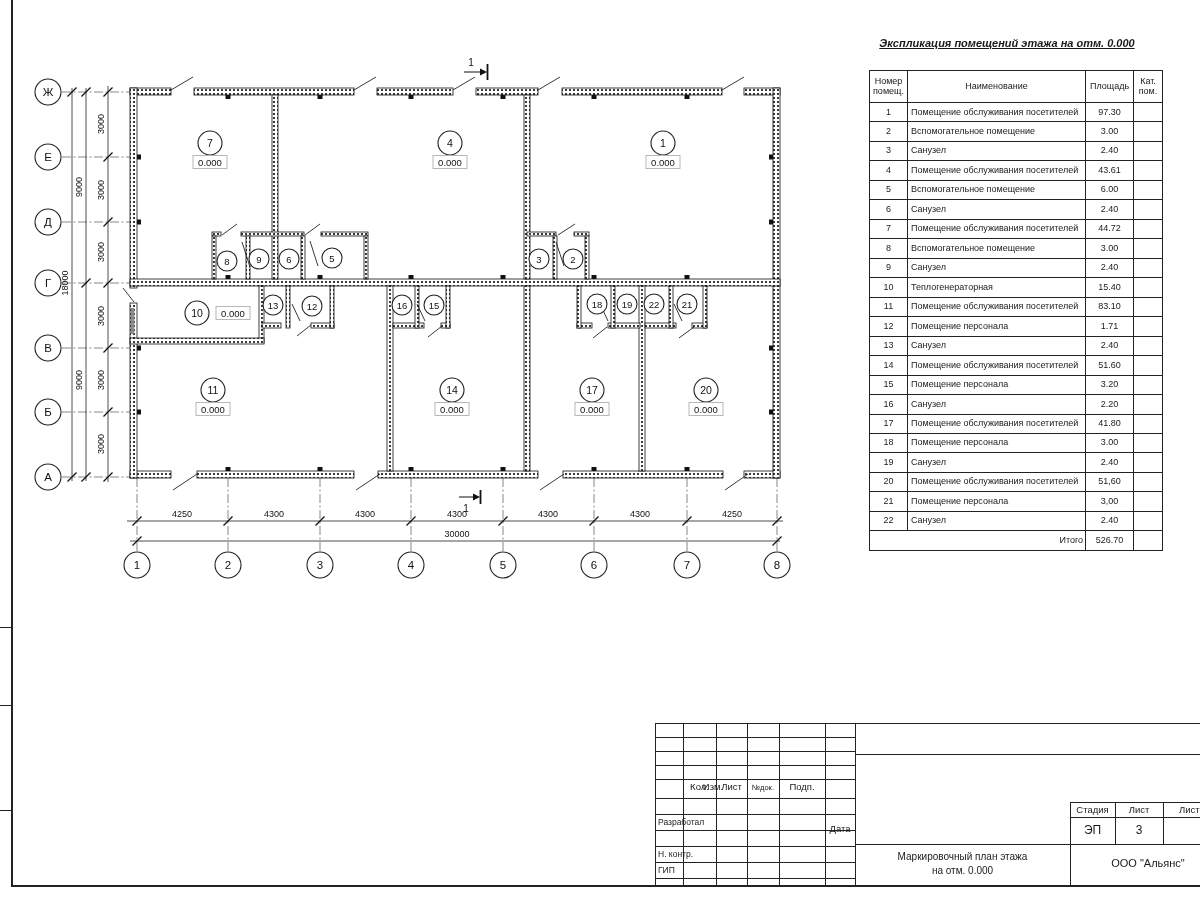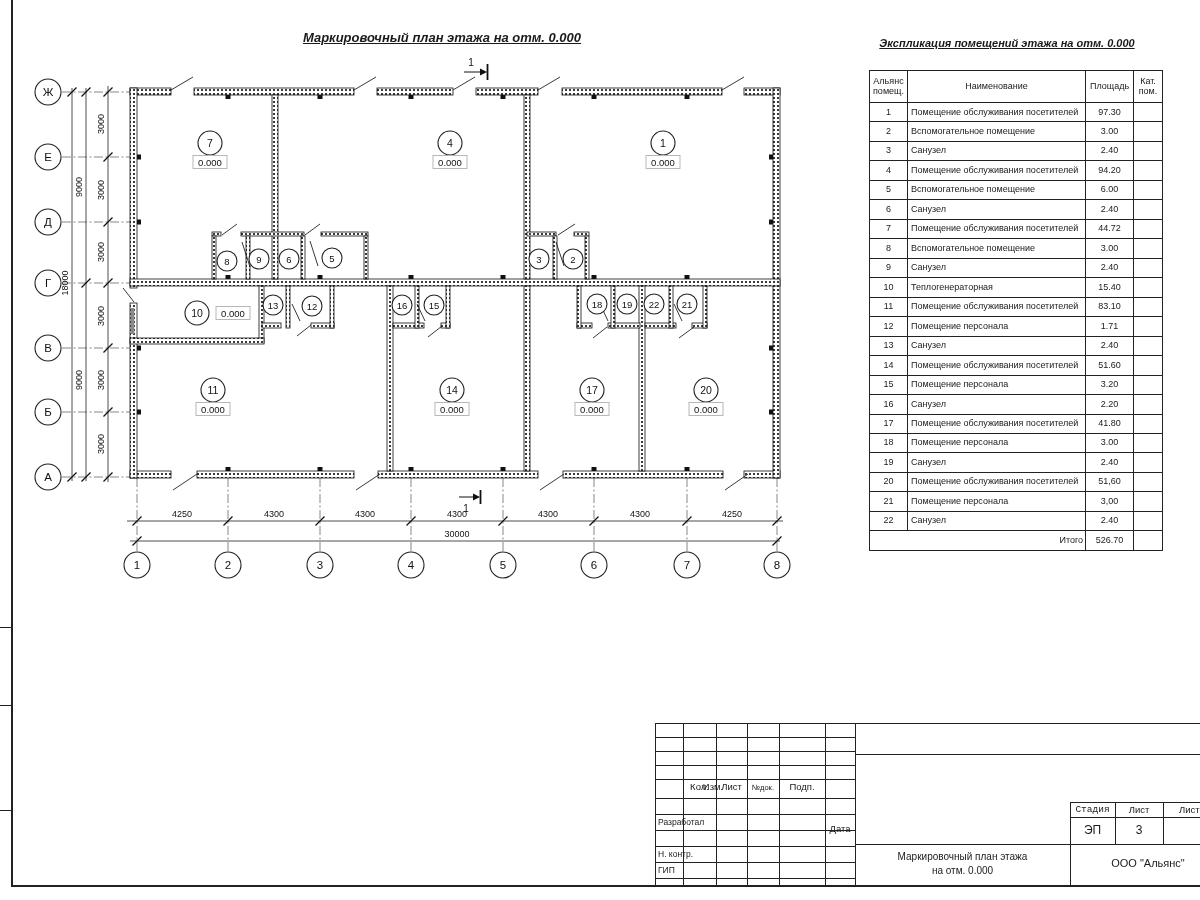--- a/index.html
+++ b/index.html
@@ -30,21 +30,20 @@
 <body>
 
 <div id="sheet">
 
   <div class="frame" style="left:11px;top:0;width:1.5px;height:886px;"></div>
   <div class="frame" style="left:11px;top:885px;width:1189px;height:1.5px;"></div>
   <div class="frame" style="left:0;top:627px;width:11px;height:1.2px;"></div>
   <div class="frame" style="left:0;top:705px;width:11px;height:1.2px;"></div>
   <div class="frame" style="left:0;top:810px;width:11px;height:1.2px;"></div>
 
-  <div id="plan-title" class="abs title">Маркировочный план этажа на отм. 0.000</div>
   <div id="table-title" class="abs title">Экспликация помещений этажа на отм. 0.000</div>
 
   <svg class="abs" style="left:0;top:0;" width="1200" height="620" viewBox="0 0 1200 620">
     <defs>
       <pattern id="wallhatch" width="4" height="4" patternUnits="userSpaceOnUse">
         <rect width="4" height="4" fill="#ffffff"></rect>
         <rect x="1" y="1" width="2" height="2" fill="#3a3a3a"></rect>
       </pattern>
     </defs>
     <g id="g-ext">
@@ -315,21 +314,21 @@
         <polygon points="473,493.5 473,500.5 480,497" fill="#111"></polygon>
         <line x1="480.5" y1="490" x2="480.5" y2="504" stroke="#111" stroke-width="1.8"></line>
         <text x="466" y="512" font-size="10" text-anchor="middle" fill="#111">1</text>
       </g>
   </svg>
 
   <div id="schedule" class="abs">
     <table class="sched">
       <thead>
         <tr>
-          <th style="width:33px">Альянс помещ.</th>
+          <th style="width:33px">Номер помещ.</th>
           <th style="width:173px">Наименование</th>
           <th style="width:43px">Площадь</th>
           <th style="width:24px">Кат. пом.</th>
         </tr>
       </thead>
       <tbody>
           <tr>
             <td>1</td>
             <td class="nm">Помещение обслуживания посетителей</td>
             <td>97.30</td>
@@ -343,21 +342,21 @@
           </tr>
           <tr>
             <td>3</td>
             <td class="nm">Санузел</td>
             <td>2.40</td>
             <td></td>
           </tr>
           <tr>
             <td>4</td>
             <td class="nm">Помещение обслуживания посетителей</td>
-            <td>94.20</td>
+            <td>43.61</td>
             <td></td>
           </tr>
           <tr>
             <td>5</td>
             <td class="nm">Вспомогательное помещение</td>
             <td>6.00</td>
             <td></td>
           </tr>
           <tr>
             <td>6</td>
@@ -473,21 +472,21 @@
   <div id="titleblock" class="abs">
     <span class="tbtxt" style="left:0;top:58px;width:28px;margin-left:44px;">Изм.</span>
     <span class="tbtxt" style="left:28px;top:58px;width:33px;">Кол.</span>
     <span class="tbtxt" style="left:61px;top:58px;width:31px;">Лист</span>
     <span class="tbtxt" style="left:92px;top:60px;width:32px;font-size:7.5px;">№док.</span>
     <span class="tbtxt" style="left:124px;top:58px;width:46px;">Подп.</span>
     <span class="tbtxt" style="left:170px;top:58px;width:30px;margin-top:42px;">Дата</span>
     <span class="tbtxt role" style="left:0;top:94px;width:60px;">Разработал</span>
     <span class="tbtxt role" style="left:0;top:126px;width:60px;">Н. контр.</span>
     <span class="tbtxt role" style="left:0;top:142px;width:60px;">ГИП</span>
-    <span class="tbtxt" style="left:415px;top:81px;width:45px;font-family:Liberation Mono, monospace;">Стадия</span>
+    <span class="tbtxt" style="left:415px;top:81px;width:45px;">Стадия</span>
     <span class="tbtxt" style="left:460px;top:81px;width:48px;">Лист</span>
     <span class="tbtxt" style="left:508px;top:81px;width:63px;">Листов</span>
     <span class="tbtxt" style="left:415px;top:100px;width:45px;font-size:12px;">ЭП</span>
     <span class="tbtxt" style="left:460px;top:100px;width:48px;font-size:12px;">3</span>
     <span class="tbtxt" style="left:200px;top:128px;width:215px;font-size:10px;">Маркировочный план этажа</span>
     <span class="tbtxt" style="left:200px;top:142px;width:215px;font-size:10px;">на отм. 0.000</span>
     <span class="tbtxt" style="left:415px;top:134px;width:156px;font-size:11px;">ООО "Альянс"</span>
   <div class="ln" style="left: 0px; top: 0px; width: 1px; height: 163px;"></div>
       <div class="ln" style="left: 28px; top: 0px; width: 1px; height: 163px;"></div>
       <div class="ln" style="left: 61px; top: 0px; width: 1px; height: 163px;"></div>

